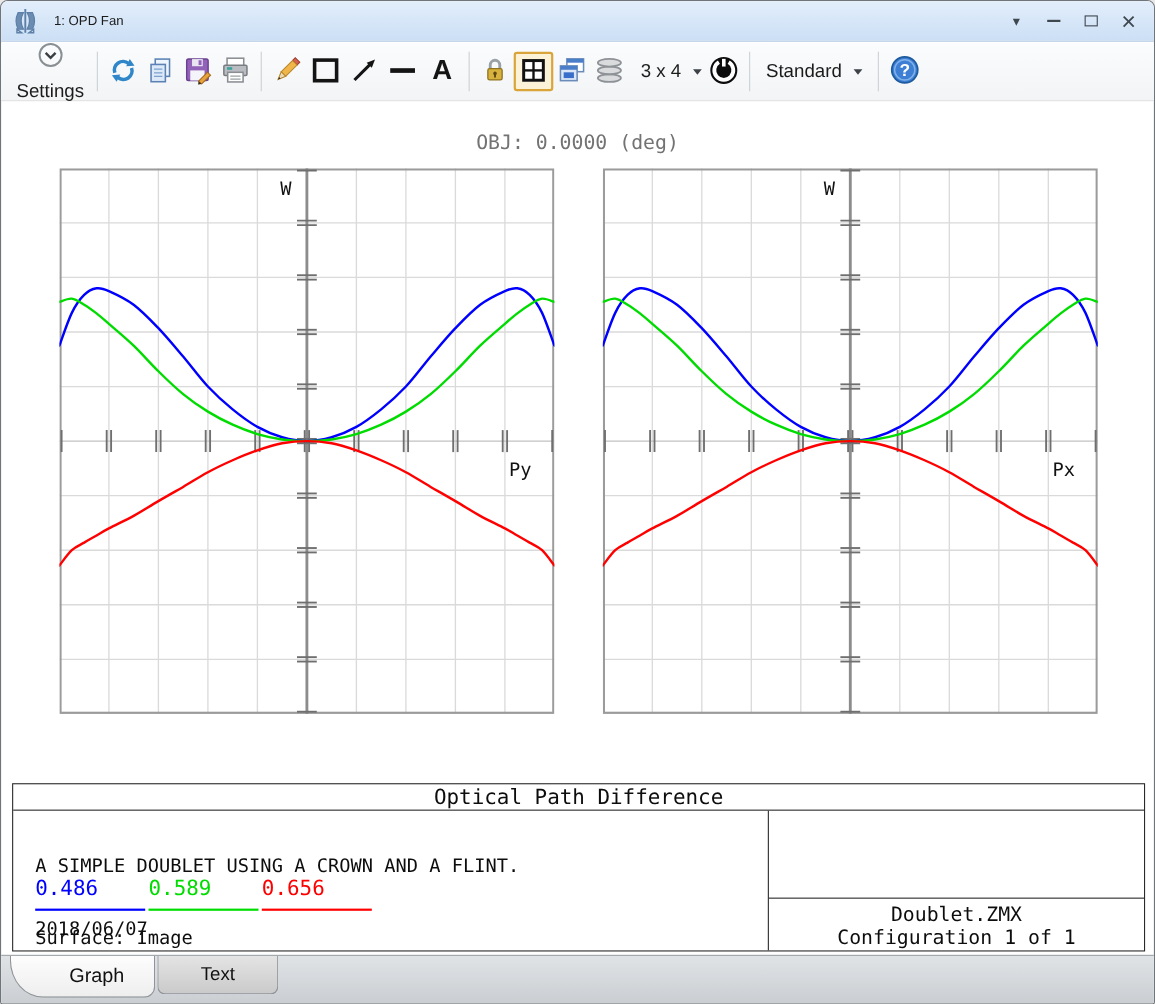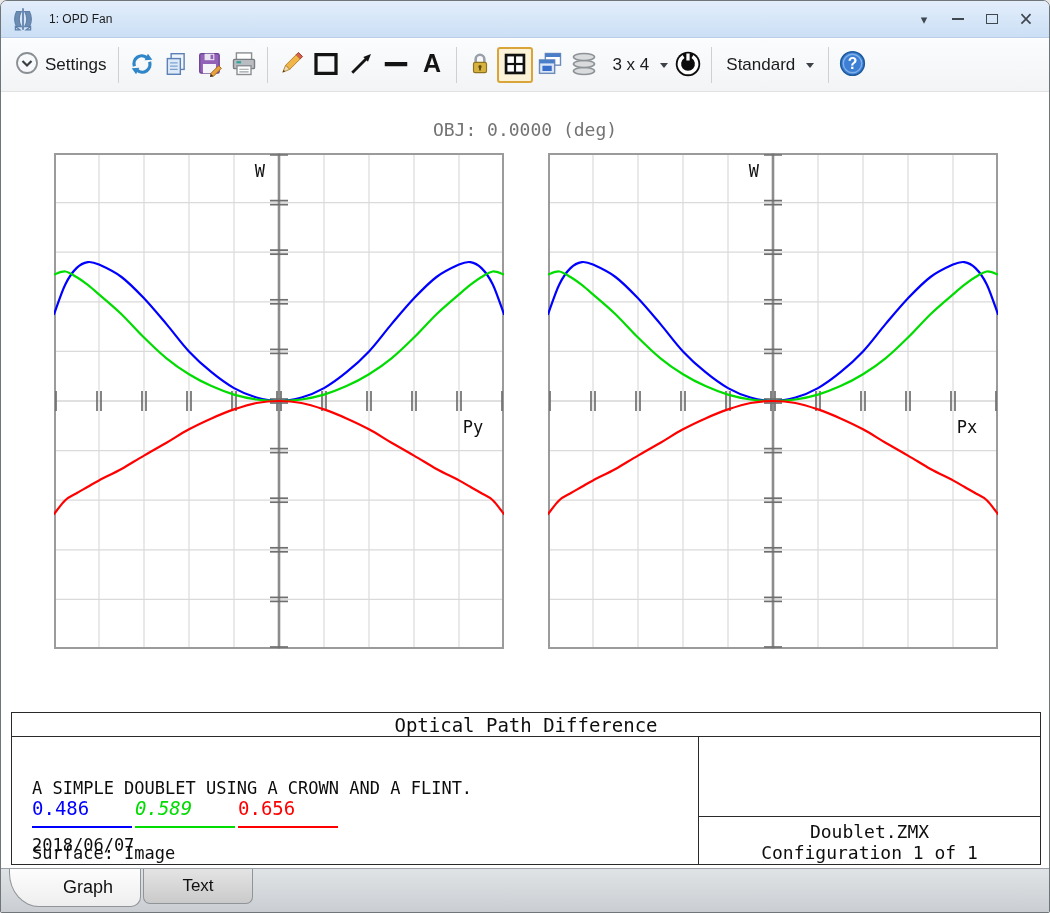--- a/index.html
+++ b/index.html
@@ -39,21 +39,21 @@
     position:absolute; left:0; top:38px; right:0; height:53px;
     background:linear-gradient(#fbfcfd,#f3f4f6);
     border-bottom:1px solid #e2e2e2;
     display:flex; align-items:center; padding-left:8px;
   }
   .tbtn {
     height:38px; min-width:34px; border:none; background:transparent;
     display:flex; align-items:center; justify-content:center; gap:6px;
     padding:0 3px; cursor:default;
   }
-  .settings-btn { font-size:17px; color:#1b1b1b; padding:0 6px; }
+  .settings-btn { font-size:17px; color:#1b1b1b; padding:0 6px;flex-direction:column; }
   .sep { width:1px; height:36px; background:#cdd0d4; margin:0 6px; }
   .dd-label { font-size:17px; color:#1b1b1b; }
   .dd-caret {
     width:0; height:0; border-left:4.5px solid transparent; border-right:4.5px solid transparent;
     border-top:5.5px solid #3c4248; margin-left:5px; display:inline-block;
   }
   .fit-btn {
     border:2px solid #d9a53a; border-radius:3px; background:#fcf2d7;
     height:36px; min-width:36px;
   }
@@ -475,21 +475,21 @@
     <div class="f-lines">
       <div>A SIMPLE DOUBLET USING A CROWN AND A FLINT.</div>
       <div>2018/06/07</div>
       <div>Maximum Scale: ± 0.500 Waves.</div>
     </div>
     <div class="wl-row">
       <div class="wl-item" style="left:0px;">
         <span class="wl-val" style="color: rgb(0, 0, 255);">0.486</span>
         <div class="wl-line" style="background: rgb(0, 0, 255);"></div>
       </div>
-      <div class="wl-item" style="left:103px;font-style:italic;">
+      <div class="wl-item" style="left:103px;">
         <span class="wl-val" style="color: rgb(0, 220, 0);">0.589</span>
         <div class="wl-line" style="background: rgb(0, 220, 0);"></div>
       </div>
       <div class="wl-item" style="left:206px;">
         <span class="wl-val" style="color: rgb(255, 0, 0);">0.656</span>
         <div class="wl-line" style="background: rgb(255, 0, 0);"></div>
       </div>
     </div>
     <div class="f-surface">Surface: Image</div>
     <div class="fr-divider"></div>

